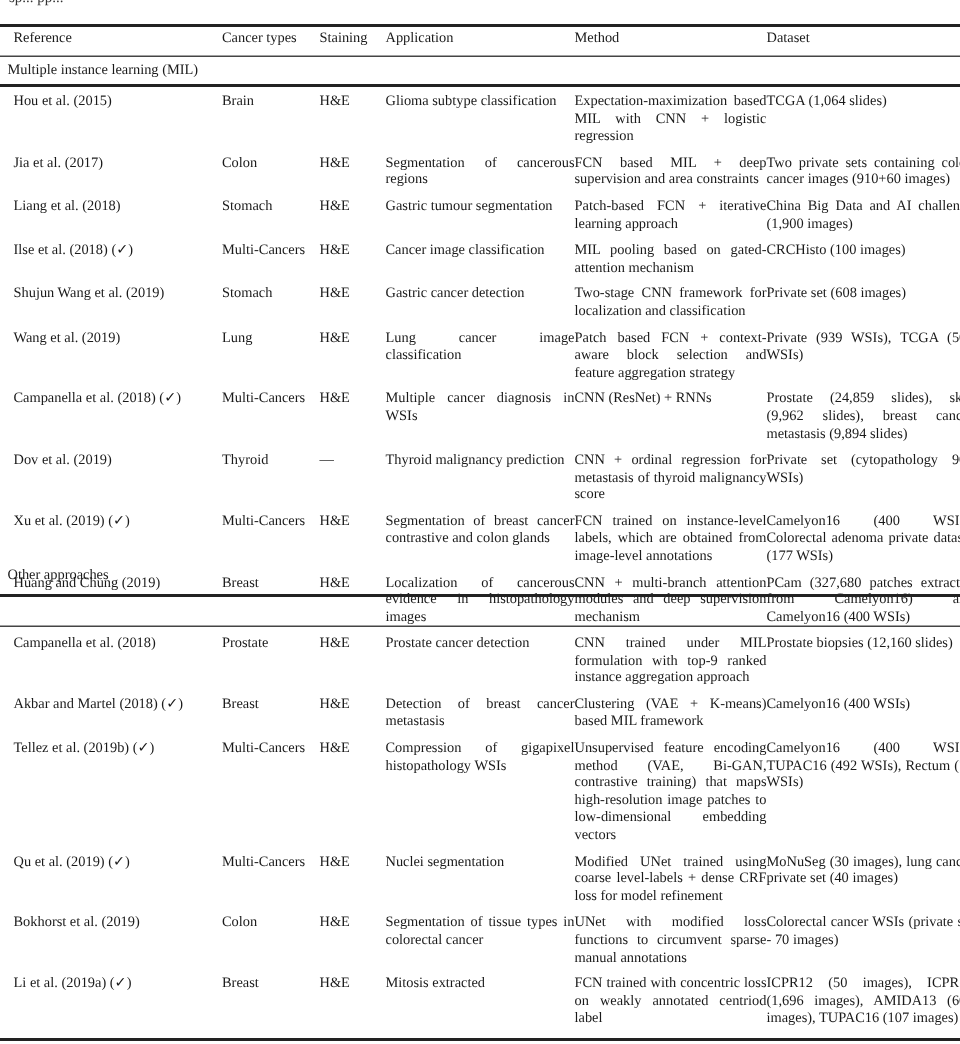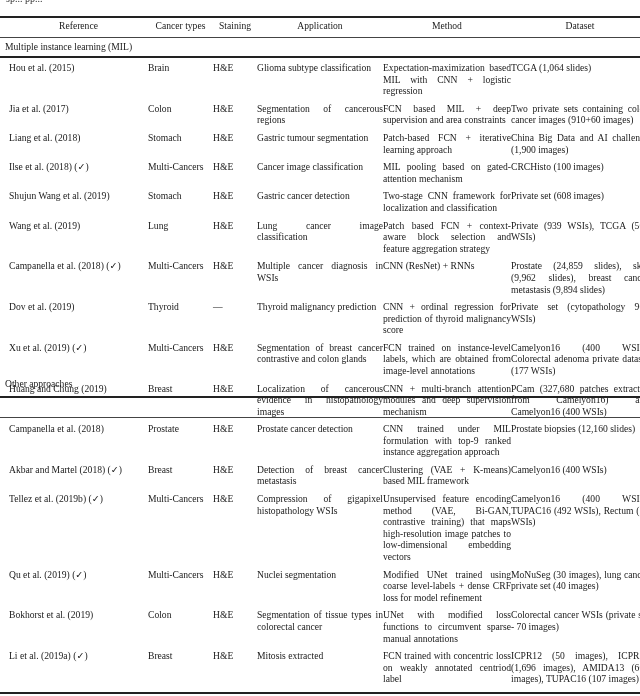--- a/index.html
+++ b/index.html
@@ -15,21 +15,21 @@
   .rule-thin { position: absolute; left: 0; width: 640px; height: 1px; background: #444; }
   table { position: absolute; left: 0; width: 640px; border-collapse: collapse; table-layout: fixed; }
   td, th { vertical-align: top; padding: 0; font-weight: normal; text-align: left; }
   .col-ref { width: 139px; padding-left: 9px; }
   .col-type { width: 65px; }
   .col-stain { width: 44px; }
   .col-app { width: 126px; }
   .col-method { width: 128px; margin-left: 21px; }
   .col-data { width: 138px; padding-right: 4px; }
   .just { text-align: justify; }
-  .hdr td { height: 16px; text-align: center; }
+  .hdr td { height: 16px; }
   .section-label { padding-left: 5px; }
   .row td { padding-bottom: 6px; }
 </style>
 </head>
 <body>
 
 <div class="caption-stub">sp... pp...</div>
 
 <div class="rule-thick" style="top:16px;"></div>
 <table style="top:20px;">
@@ -104,21 +104,21 @@
         <td class="col-stain">H&amp;E</td>
         <td class="col-app just">Multiple cancer diagnosis in WSIs</td>
         <td class="col-method just">CNN (ResNet) + RNNs</td>
         <td class="col-data just">Prostate (24,859 slides), skin (9,962 slides), breast cancer metastasis (9,894 slides)</td>
       </tr>
       <tr class="row">
         <td class="col-ref">Dov et al. (2019)</td>
         <td class="col-type">Thyroid</td>
         <td class="col-stain">—</td>
         <td class="col-app just">Thyroid malignancy prediction</td>
-        <td class="col-method just">CNN + ordinal regression for prediction of thyroid malignancy score</td>
+        <td class="col-method just">CNN + ordinal regression for metastasis of thyroid malignancy score</td>
         <td class="col-data just">Private set (cytopathology 908 WSIs)</td>
       </tr>
       <tr class="row">
         <td class="col-ref">Xu et al. (2019) (✓)</td>
         <td class="col-type">Multi-Cancers</td>
         <td class="col-stain">H&amp;E</td>
         <td class="col-app just">Segmentation of breast cancer contrastive and colon glands</td>
         <td class="col-method just">FCN trained on instance-level labels, which are obtained from image-level annotations</td>
         <td class="col-data just">Camelyon16 (400 WSIs), Colorectal adenoma private dataset (177 WSIs)</td>
       </tr>

